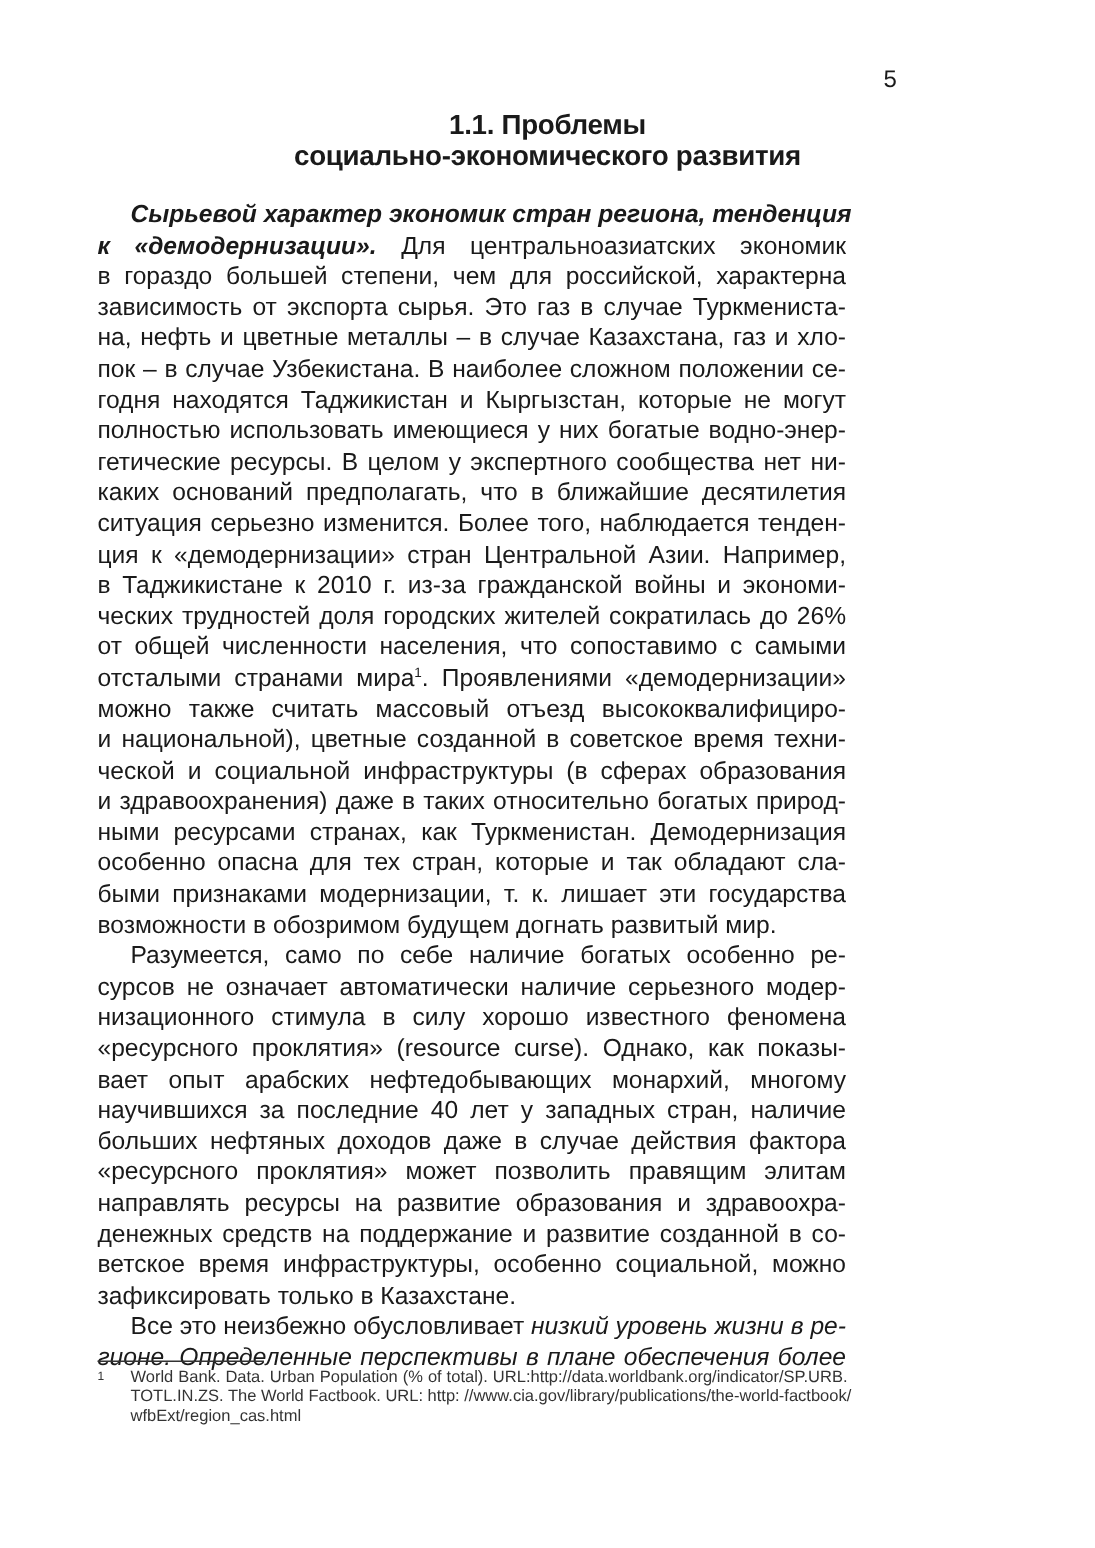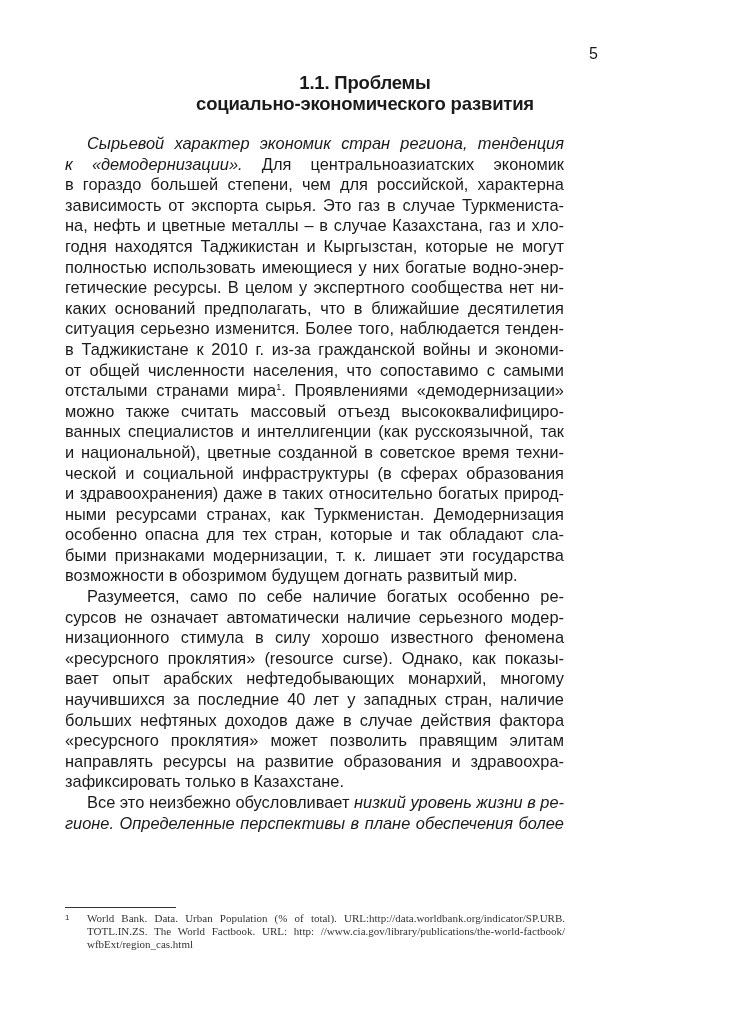--- a/index.html
+++ b/index.html
@@ -8,74 +8,78 @@
   .page-number { position: absolute; left: 589px; top: 45px; font-size: 16px; }
   .title { position: absolute; left: 0; width: 730px; top: 72px; text-align: center;
            font-weight: bold; font-size: 18.5px; line-height: 21px; letter-spacing: -0.2px; }
   .title span { display: block; }
   .body-text { position: absolute; left: 65px; width: 499px; top: 133px;
                font-size: 16.4px; line-height: 20.6px; }
   .line { display: block; text-align: justify; text-align-last: justify; white-space: nowrap; height: 20.6px; overflow: visible; }
   .line.last { text-align-last: left; }
   .line.indent { padding-left: 22px; }
   .line > span { display: inline; }
-  .bi { font-weight: normal; font-style: italic; }
+  .bi { font-weight: bold; font-style: italic; }
   .it { font-style: italic; }
   sup { font-size: 9px; vertical-align: 6px; line-height: 0; }
   .fn-rule { position: absolute; left: 65px; top: 907px; width: 111px; height: 0; border-top: 1px solid #333; }
   .footnote { position: absolute; left: 65px; top: 912px; width: 500px; font-size: 11px; line-height: 13px; color: #333; }
   .fn-mark { position: absolute; left: 0; top: -1px; font-size: 8px; }
   .fn-text { margin-left: 22px; display: block; }
-  .fn-text .line { height: 13px; font-family: Liberation Serif, serif; }
+  .fn-text .line { height: 13px; }
 </style>
 </head>
 <body>
 
 <div class="page-number">5</div>
 
 <div class="title">
   <span>1.1. Проблемы</span>
   <span>социально-экономического развития</span>
 </div>
 
 <div class="body-text">
   <div class="paragraph">
       <span class="line indent"><span class="bi">Сырьевой характер экономик стран региона, тенденция</span></span>
       <span class="line"><span class="bi">к «демодернизации»</span><span class="bi">. </span><span>Для центральноазиатских экономик</span></span>
       <span class="line"><span>в гораздо большей степени, чем для российской, характерна</span></span>
       <span class="line"><span>зависимость от экспорта сырья. Это газ в случае Туркмениста-</span></span>
       <span class="line"><span>на, нефть и цветные металлы – в случае Казахстана, газ и хло-</span></span>
+      <span class="line"><span>пок – в случае Узбекистана. В наиболее сложном положении се-</span></span>
       <span class="line"><span>годня находятся Таджикистан и Кыргызстан, которые не могут</span></span>
       <span class="line"><span>полностью использовать имеющиеся у них богатые водно-энер-</span></span>
       <span class="line"><span>гетические ресурсы. В целом у экспертного сообщества нет ни-</span></span>
       <span class="line"><span>каких оснований предполагать, что в ближайшие десятилетия</span></span>
       <span class="line"><span>ситуация серьезно изменится. Более того, наблюдается тенден-</span></span>
+      <span class="line"><span>ция к «демодернизации» стран Центральной Азии. Например,</span></span>
       <span class="line"><span>в Таджикистане к 2010 г. из-за гражданской войны и экономи-</span></span>
+      <span class="line"><span>ческих трудностей доля городских жителей сократилась до 26%</span></span>
       <span class="line"><span>от общей численности населения, что сопоставимо с самыми</span></span>
       <span class="line"><span>отсталыми странами мира</span><sup>1</sup><span>. Проявлениями «демодернизации»</span></span>
       <span class="line"><span>можно также считать массовый отъезд высококвалифициро-</span></span>
-      <span class="line"><span>ванных специалистов и интеллигенции (как русскоязычной, так</span></span>
       <span class="line"><span>и национальной), цветные созданной в советское время техни-</span></span>
       <span class="line"><span>ческой и социальной инфраструктуры (в сферах образования</span></span>
       <span class="line"><span>и здравоохранения) даже в таких относительно богатых природ-</span></span>
       <span class="line"><span>ными ресурсами странах, как Туркменистан. Демодернизация</span></span>
       <span class="line"><span>особенно опасна для тех стран, которые и так обладают сла-</span></span>
       <span class="line"><span>быми признаками модернизации, т. к. лишает эти государства</span></span>
       <span class="line last"><span>возможности в обозримом будущем догнать развитый мир.</span></span>
     </div>
   <div class="paragraph">
       <span class="line indent"><span>Разумеется, само по себе наличие богатых особенно ре-</span></span>
       <span class="line"><span>сурсов не означает автоматически наличие серьезного модер-</span></span>
       <span class="line"><span>низационного стимула в силу хорошо известного феномена</span></span>
       <span class="line"><span>«ресурсного проклятия» (resource curse). Однако, как показы-</span></span>
       <span class="line"><span>вает опыт арабских нефтедобывающих монархий, многому</span></span>
       <span class="line"><span>научившихся за последние 40 лет у западных стран, наличие</span></span>
       <span class="line"><span>больших нефтяных доходов даже в случае действия фактора</span></span>
       <span class="line"><span>«ресурсного проклятия» может позволить правящим элитам</span></span>
       <span class="line"><span>направлять ресурсы на развитие образования и здравоохра-</span></span>
+      <span class="line"><span>денежных средств на поддержание и развитие созданной в со-</span></span>
+      <span class="line"><span>ветское время инфраструктуры, особенно социальной, можно</span></span>
       <span class="line last"><span>зафиксировать только в Казахстане.</span></span>
     </div>
   <div class="paragraph">
       <span class="line indent"><span>Все это неизбежно обусловливает </span><span class="it">низкий уровень жизни в ре-</span></span>
       <span class="line"><span class="it">гионе. Определенные перспективы в плане обеспечения более</span></span>
     </div>
 </div>
 
 <div class="fn-rule"></div>
 <div class="footnote">

